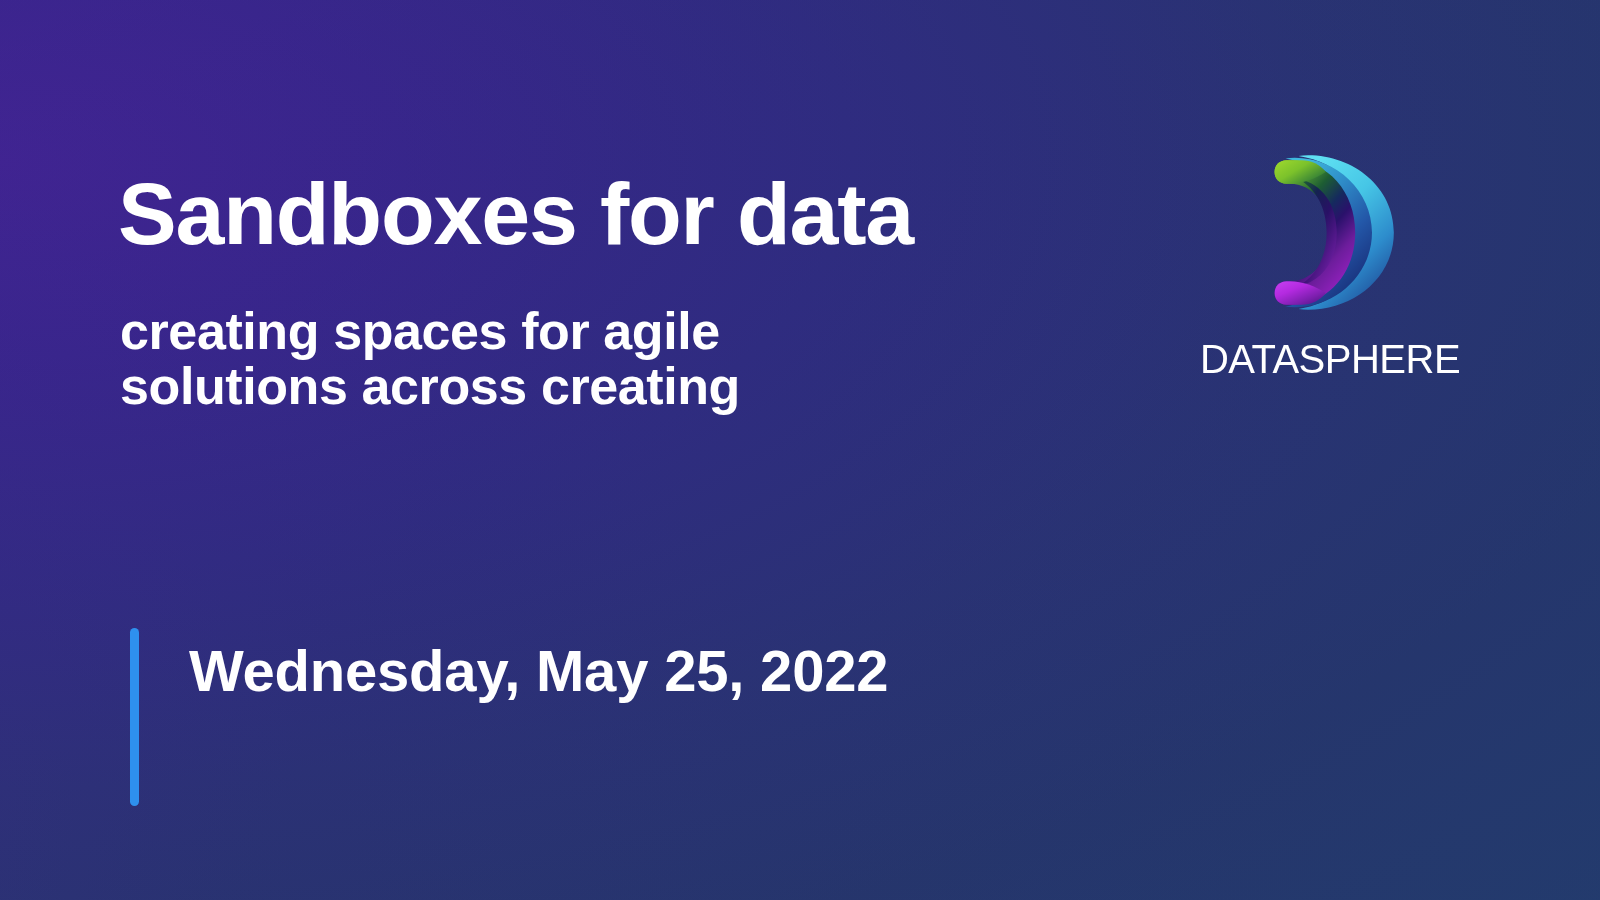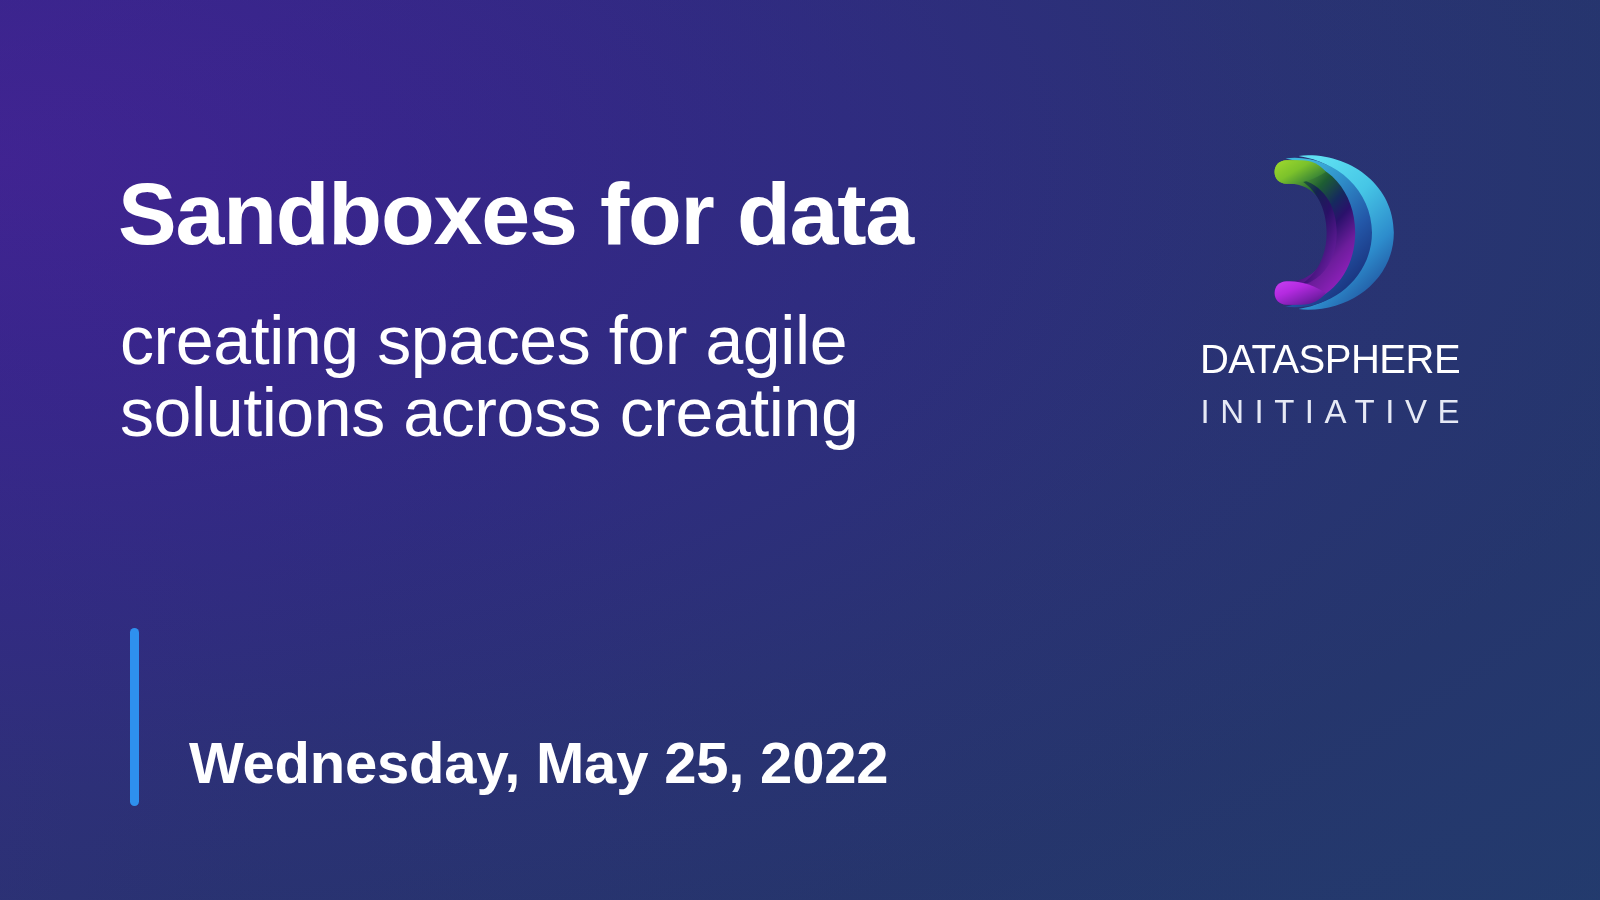--- a/index.html
+++ b/index.html
@@ -49,23 +49,23 @@
     color: #ffffff;
     letter-spacing: -1.2px;
     white-space: nowrap;
   }
 
   .subhead {
     position: absolute;
     top: 304px;
     left: 2px;
     margin: 0;
-    font-size: 68px;
+    font-size: 52px;
     line-height: 1.06;
-    font-weight: 400;
+    font-weight: 700;
     color: #ffffff;
     letter-spacing: -0.4px;
     white-space: nowrap;
   }
   .subhead .line { display: block; }
 
   
   .date-block {
     position: absolute;
     top: 628px;
@@ -76,21 +76,21 @@
   .accent-bar {
     width: 9px;
     min-height: 178px;
     border-radius: 5px;
     background: #2e90ee;
     flex: 0 0 auto;
   }
   .date-lines {
     margin-left: 50px;
     display: flex;
-    flex-direction: column;
+    flex-direction: row;
     justify-content: flex-end;
   }
   .date-line, .time-line {
     margin: 0;
     font-size: 58px;
     line-height: 1.48;
     font-weight: 700;
     color: #ffffff;
     letter-spacing: -0.2px;
     white-space: nowrap;
@@ -248,16 +248,15 @@
       <path d="M48 156
                L52 156
                C68 156 82 162 95 170
                C88 179 78 184 66 184
                L48 184
                C40 184 34 178 34 170
                C34 162 40 156 48 156 Z" fill="url(#gMagTip)"></path>
     </svg>
 
     <p class="logo-word">DATASPHERE</p>
-    <p class="logo-sub">INITIATIVE</p>
   </div>
 
 </div>
 
 </body></html>

